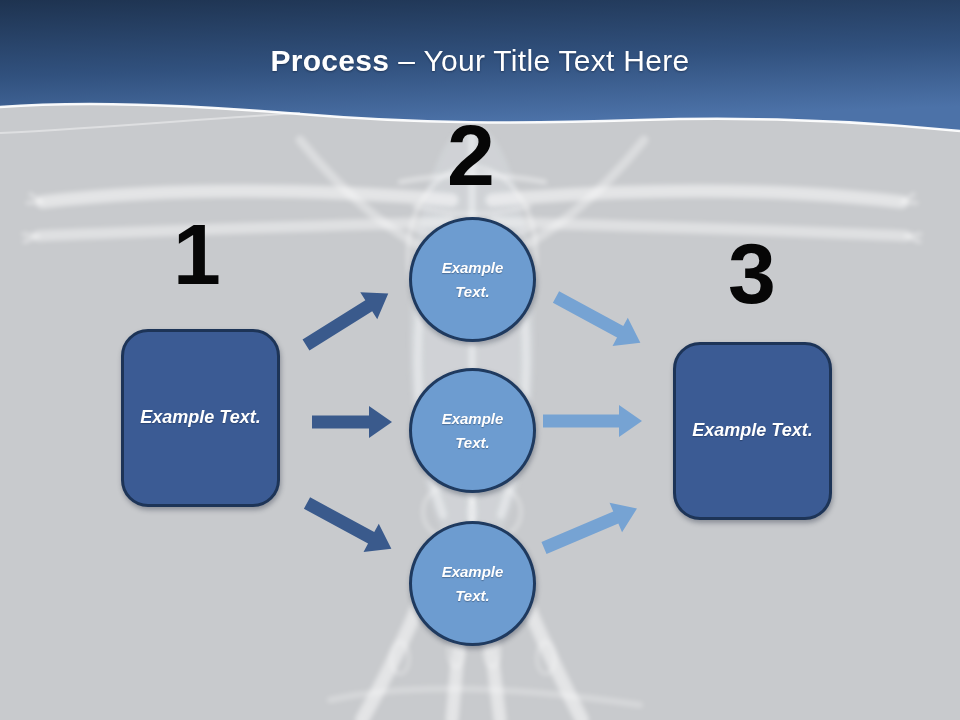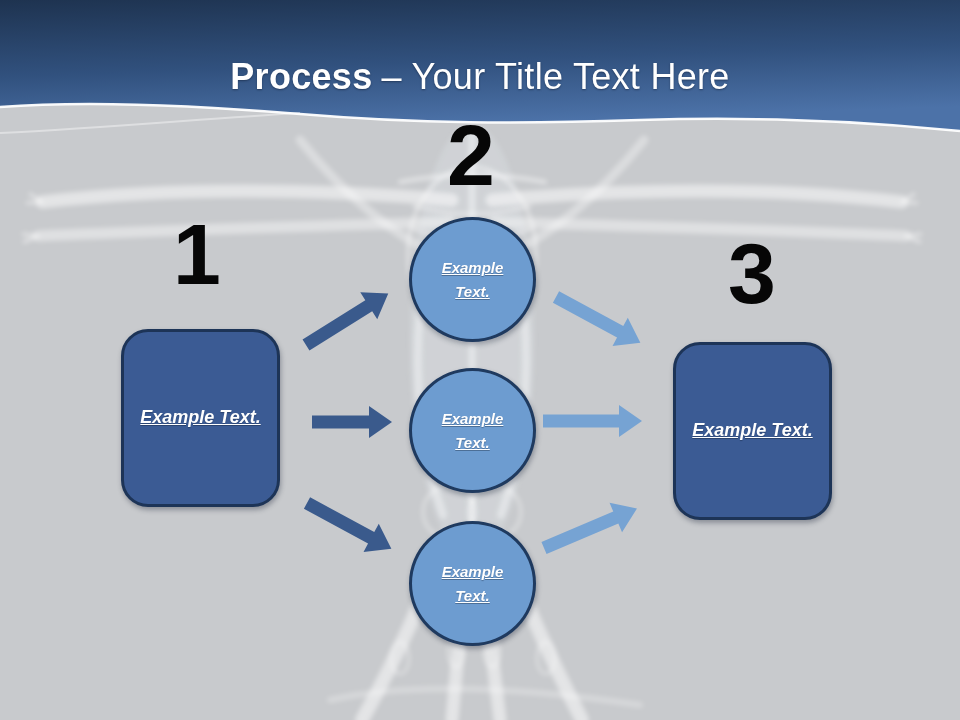--- a/index.html
+++ b/index.html
@@ -5,41 +5,40 @@
   html,body{margin:0;padding:0;background:#9aa0a6;}
   .stage{
     position:relative;width:960px;height:720px;overflow:hidden;
     background:#c8cacd;
     font-family:"Liberation Sans",sans-serif;
   }
   .abs{position:absolute;left:0;top:0;}
   
   #header-svg{z-index:2;pointer-events:none;}
   .slide-title{
-    position:absolute;top:56px;left:0;width:100%;text-align:center;
-    color:#ffffff;font-size:36px;z-index:4;letter-spacing:.3px;
+    position:absolute;top:44px;left:0;width:100%;text-align:center;
+    color:#ffffff;font-size:30px;z-index:4;letter-spacing:.3px;
     text-shadow:0 1px 2px rgba(10,20,40,.45);
   }
   .slide-title .lead{font-weight:700;}
   .slide-title .rest{font-weight:400;margin-left:9px;}
   
   .step-num{
     position:absolute;transform:translate(-50%,-50%);
     color:#060606;font-weight:700;font-size:86px;line-height:1;z-index:4;
   }
   #num-1{left:197px;top:254px;}
   #num-2{left:471px;top:155px;}
   #num-3{left:752px;top:273px;}
   
   .node{
     position:absolute;display:flex;align-items:center;justify-content:center;
     text-align:center;color:#ffffff;font-weight:700;font-style:italic;
     z-index:3;box-sizing:border-box;
     text-shadow:0 1px 1px rgba(15,25,45,.35);
-    text-decoration:underline;
   }
   .node .lbl{display:block;width:80%;}
   .box{
     width:159px;height:178px;border-radius:27px;
     background:#3b5b94;border:3px solid #1d3457;
     font-size:18px;line-height:1.55;
     box-shadow:1px 3px 5px rgba(25,35,55,.35);
   }
   #box-left{left:121px;top:329px;}
   #box-right{left:673px;top:342px;}

